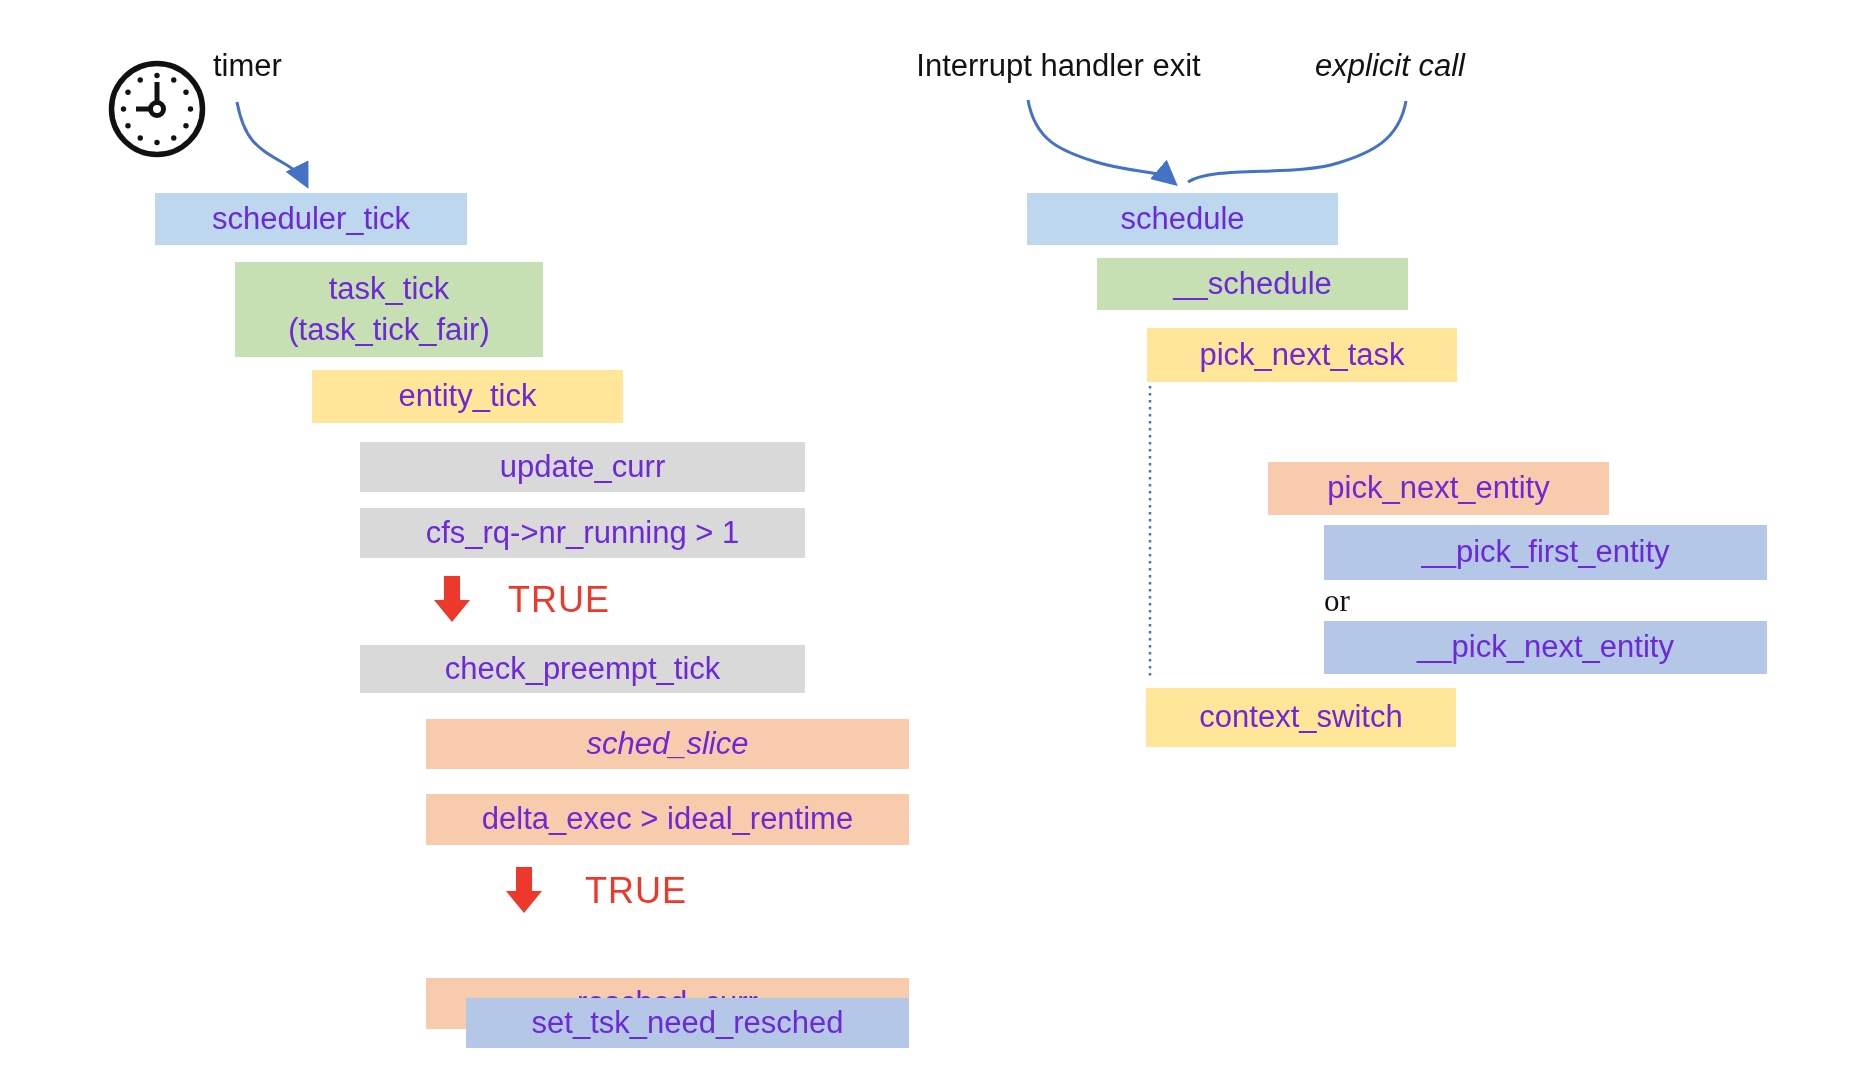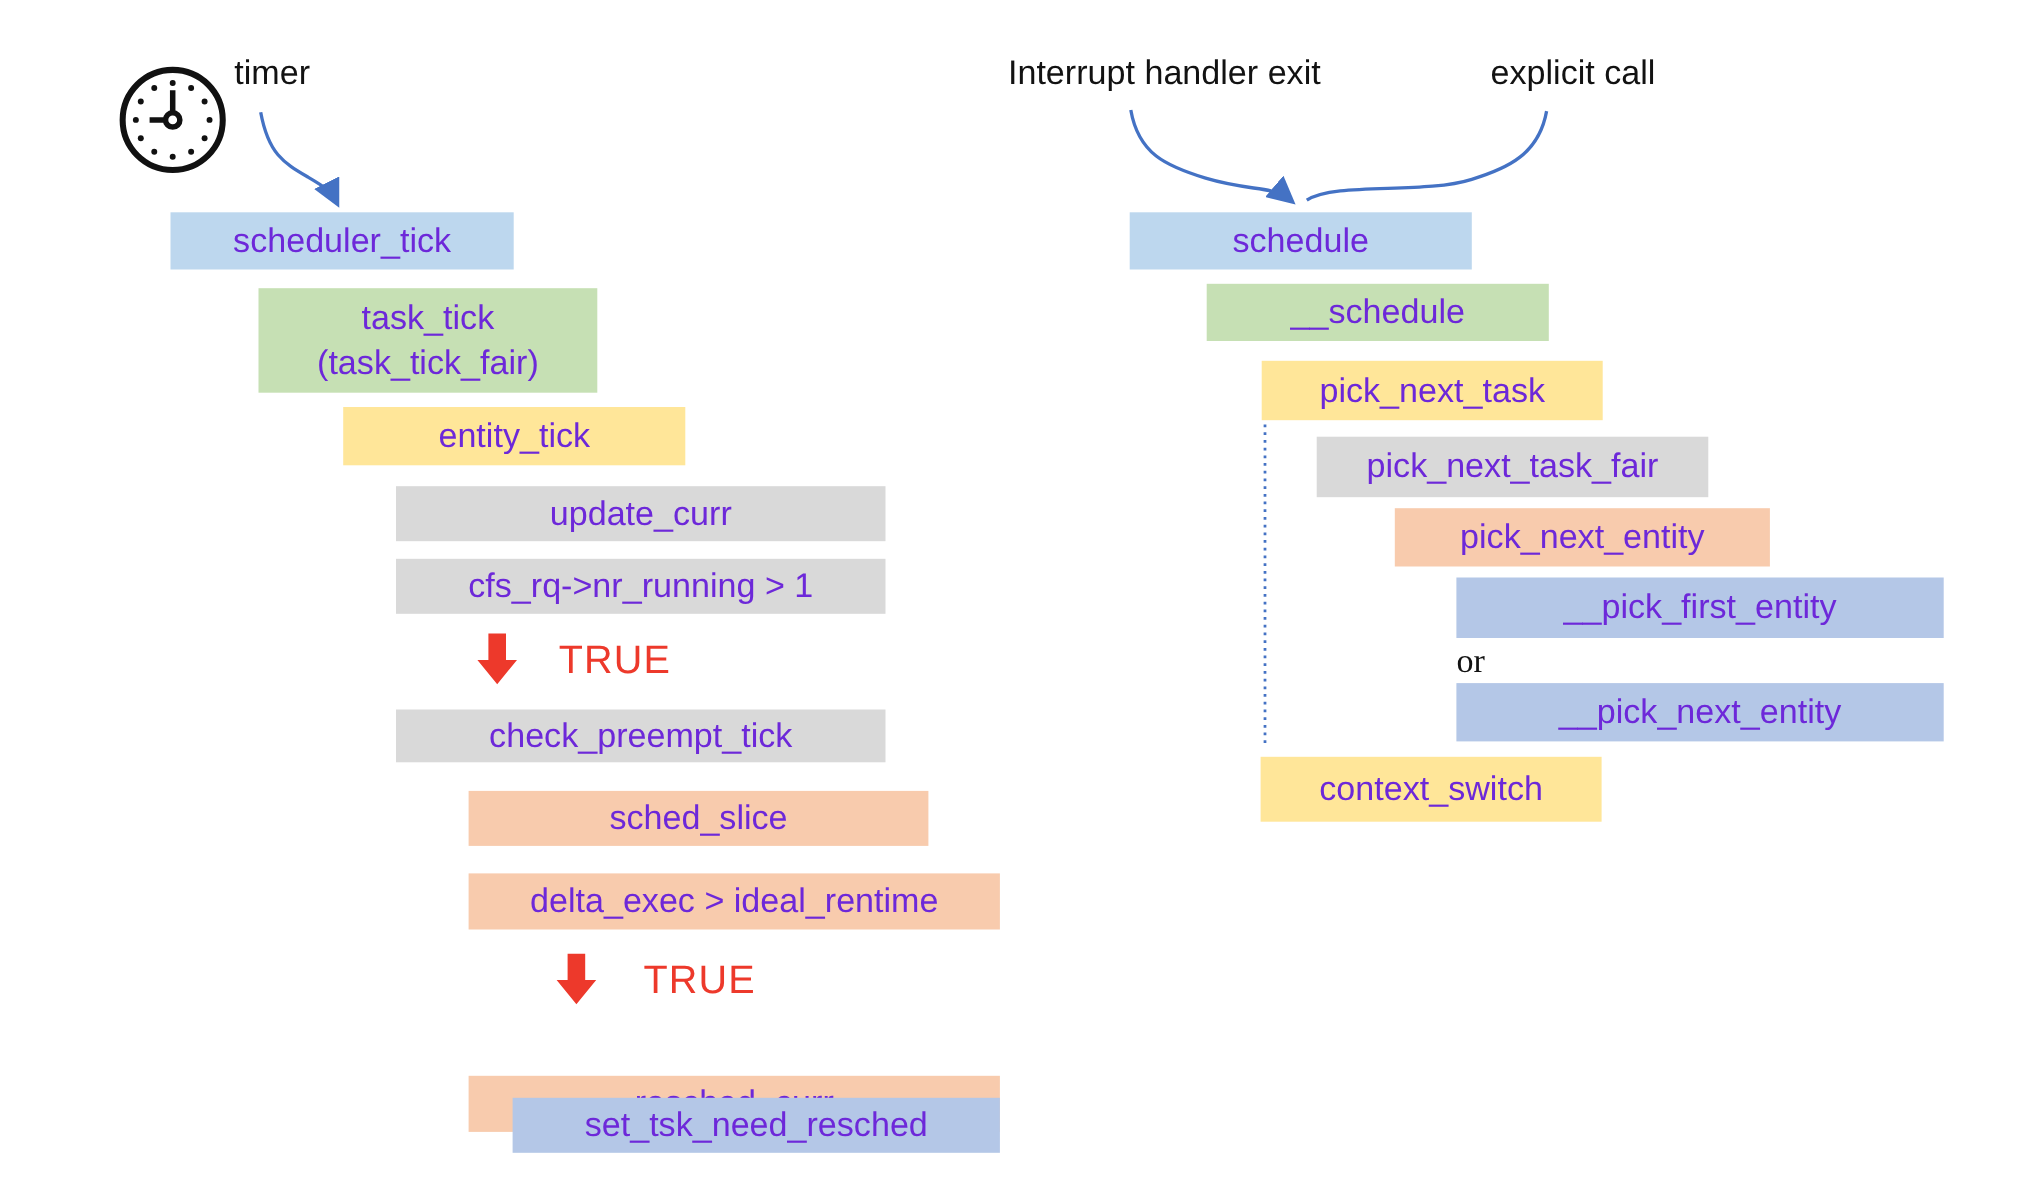--- a/index.html
+++ b/index.html
@@ -107,41 +107,40 @@
   <div class="box" style="left: 312px; top: 370px; width: 311px; height: 53px; background-color: rgb(255, 230, 153);">entity_tick</div>
 
   <div class="box" style="left: 360px; top: 442px; width: 445px; height: 50px; background-color: rgb(217, 217, 217);">update_curr</div>
 
   <div class="box" style="left: 360px; top: 508px; width: 445px; height: 50px; background-color: rgb(217, 217, 217);">cfs_rq-&gt;nr_running &gt; 1</div>
 
   <div class="true-label" style="left: 508px; top: 577px; color: rgb(237, 57, 43);">TRUE</div>
 
   <div class="box" style="left: 360px; top: 645px; width: 445px; height: 48px; background-color: rgb(217, 217, 217);">check_preempt_tick</div>
 
-  <div class="box" style="left: 426px; top: 719px; width: 418px; height: 50px; background-color: rgb(248, 203, 173);">sched_slice</div>
+  <div class="box" style="left: 426px; top: 719px; width: 483px; height: 50px; background-color: rgb(248, 203, 173); font-style: italic;">sched_slice</div>
 
   <div class="box" style="left: 426px; top: 794px; width: 483px; height: 51px; background-color: rgb(248, 203, 173);">delta_exec &gt; ideal_rentime</div>
 
   <div class="true-label" style="left: 585px; top: 868px; color: rgb(237, 57, 43);">TRUE</div>
 
   <div class="box" style="left: 426px; top: 978px; width: 483px; height: 51px; background-color: rgb(248, 203, 173);">resched_curr</div>
 
   <div class="box" style="left: 466px; top: 998px; width: 443px; height: 50px; background-color: rgb(180, 199, 231);">set_tsk_need_resched</div>
 
   <div class="flowlabel" style="left:886px; top:48px; width:345px;">Interrupt handler exit</div>
 
-  <div class="flowlabel" style="left:1310px; top:48px; width:240px;">explicit call</div>
+  <div class="flowlabel" style="left:1270px; top:48px; width:240px;font-style:italic;">explicit call</div>
 
   <div class="box" style="left: 1027px; top: 193px; width: 311px; height: 52px; background-color: rgb(189, 215, 238);">schedule</div>
 
   <div class="box" style="left: 1097px; top: 258px; width: 311px; height: 52px; background-color: rgb(198, 224, 180);">__schedule</div>
 
   <div class="box" style="left: 1147px; top: 328px; width: 310px; height: 54px; background-color: rgb(255, 230, 153);">pick_next_task</div>
 
-  <div class="box" style="left: 1197px; top: 397px; width: 356px; height: 55px; background-color: rgb(217, 217, 217);">pick_next_task_fair</div>
 
   <div class="box" style="left: 1268px; top: 462px; width: 341px; height: 53px; background-color: rgb(248, 203, 173);">pick_next_entity</div>
 
   <div class="box" style="left: 1324px; top: 525px; width: 443px; height: 55px; background-color: rgb(180, 199, 231);">__pick_first_entity</div>
 
   <div class="or-label" style="left:1324px; top:583px; width:443px;">or</div>
 
   <div class="box" style="left: 1324px; top: 621px; width: 443px; height: 53px; background-color: rgb(180, 199, 231);">__pick_next_entity</div>
 
   <div class="box" style="left: 1146px; top: 688px; width: 310px; height: 59px; background-color: rgb(255, 230, 153);">context_switch</div>

